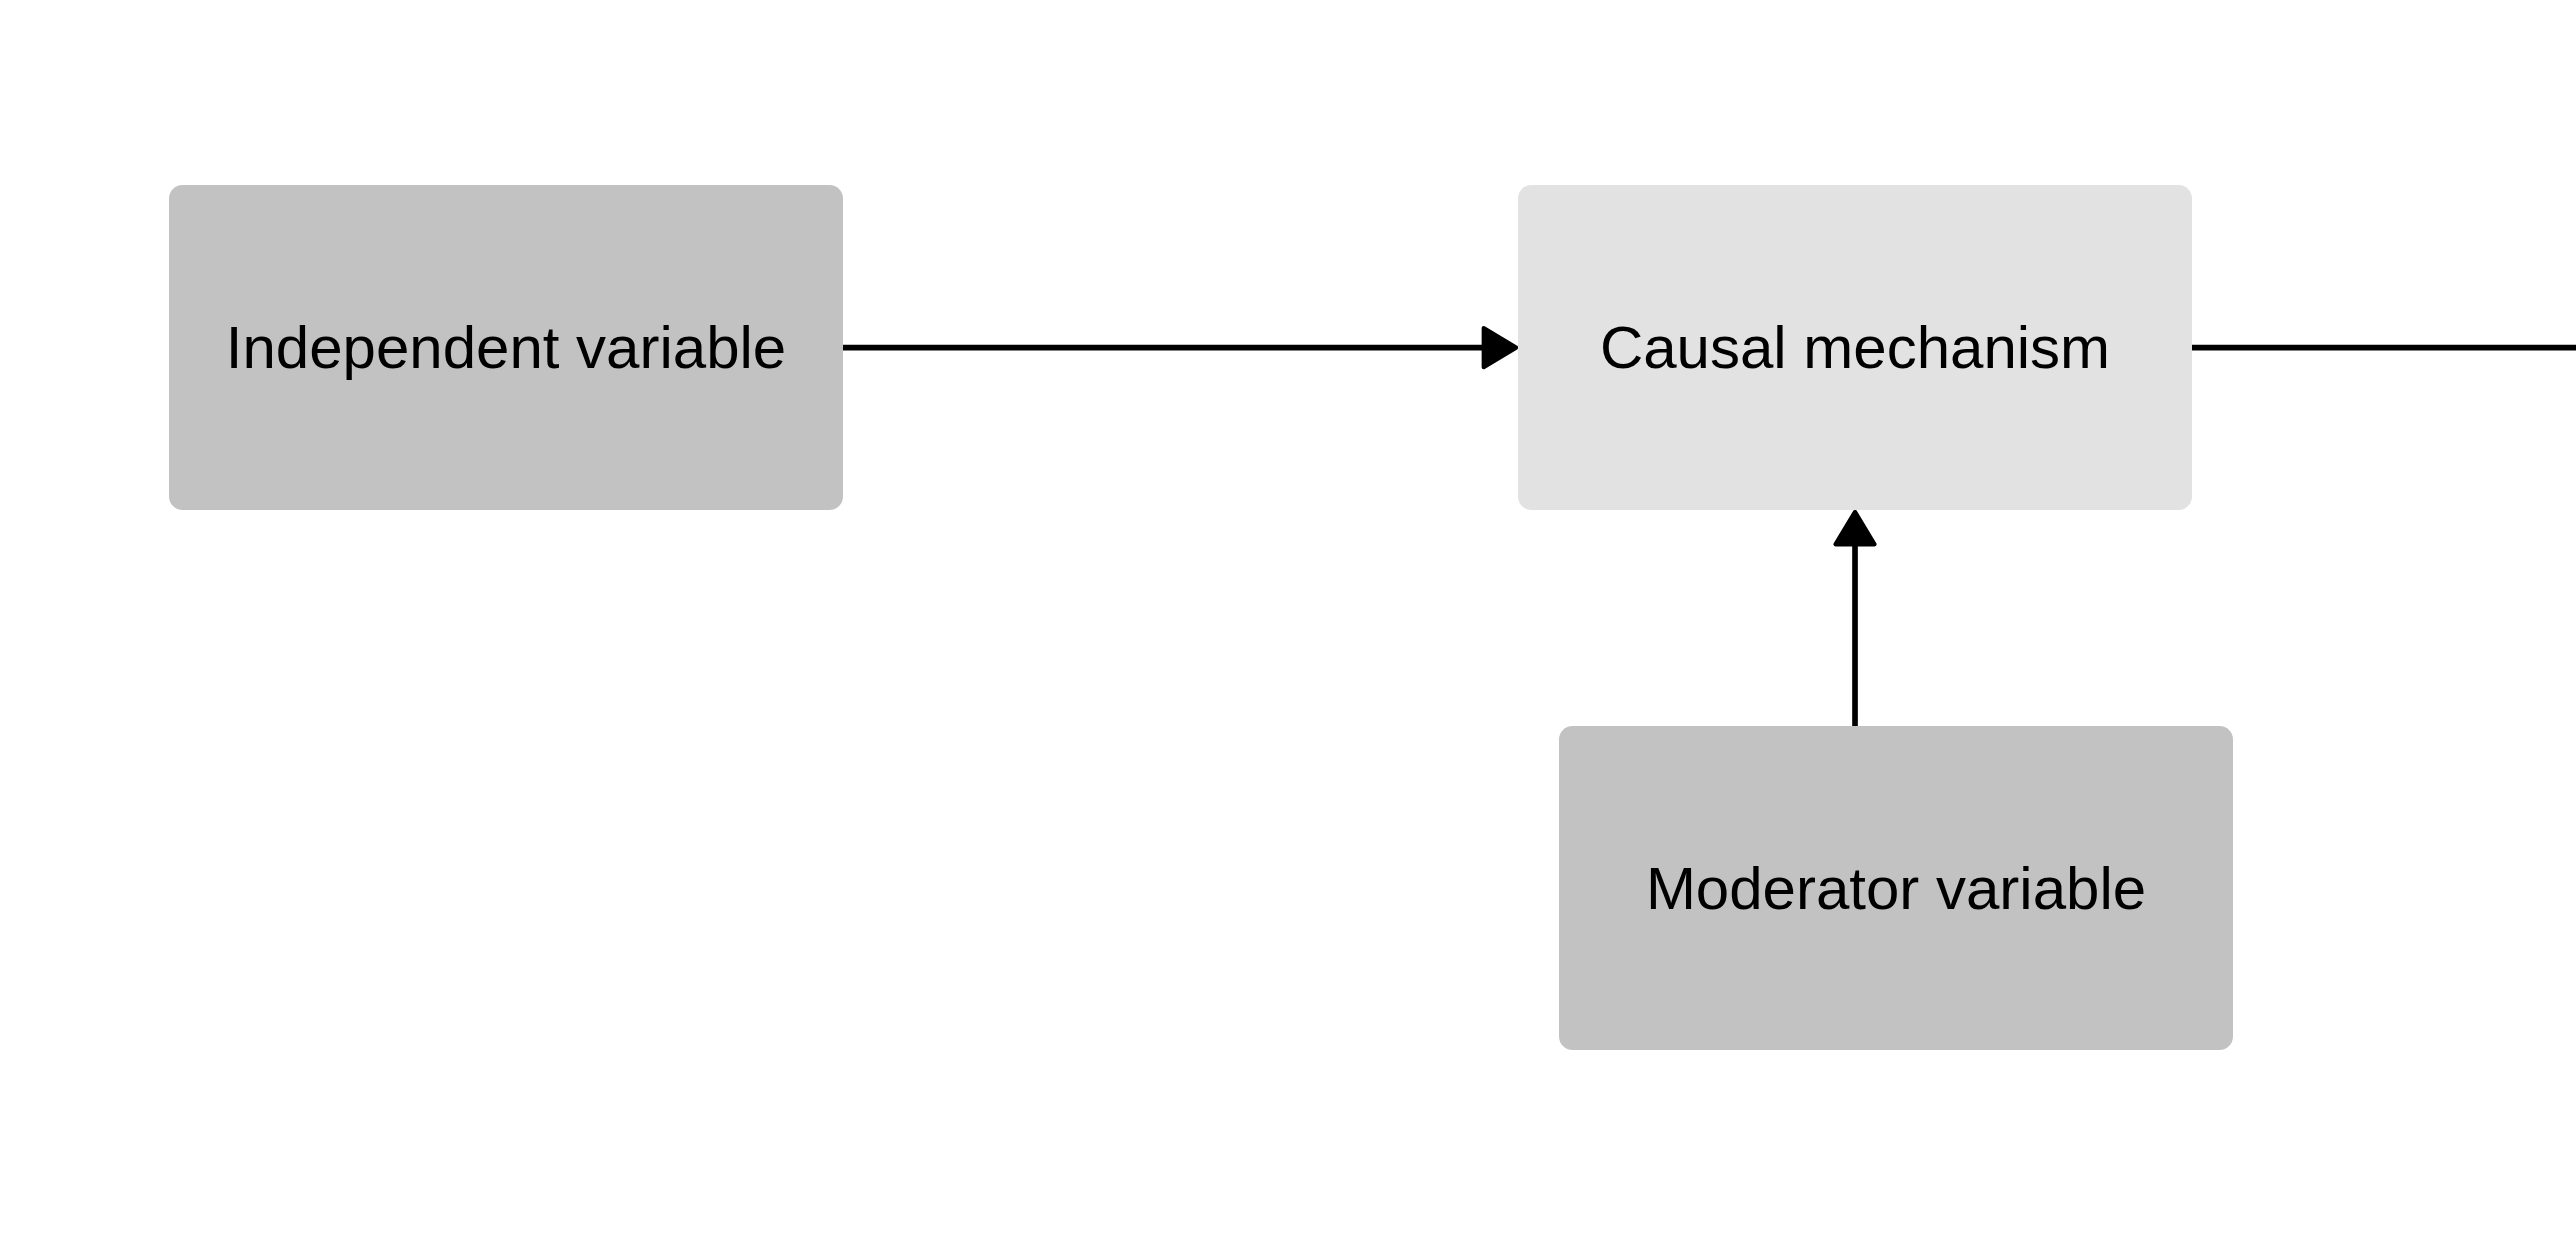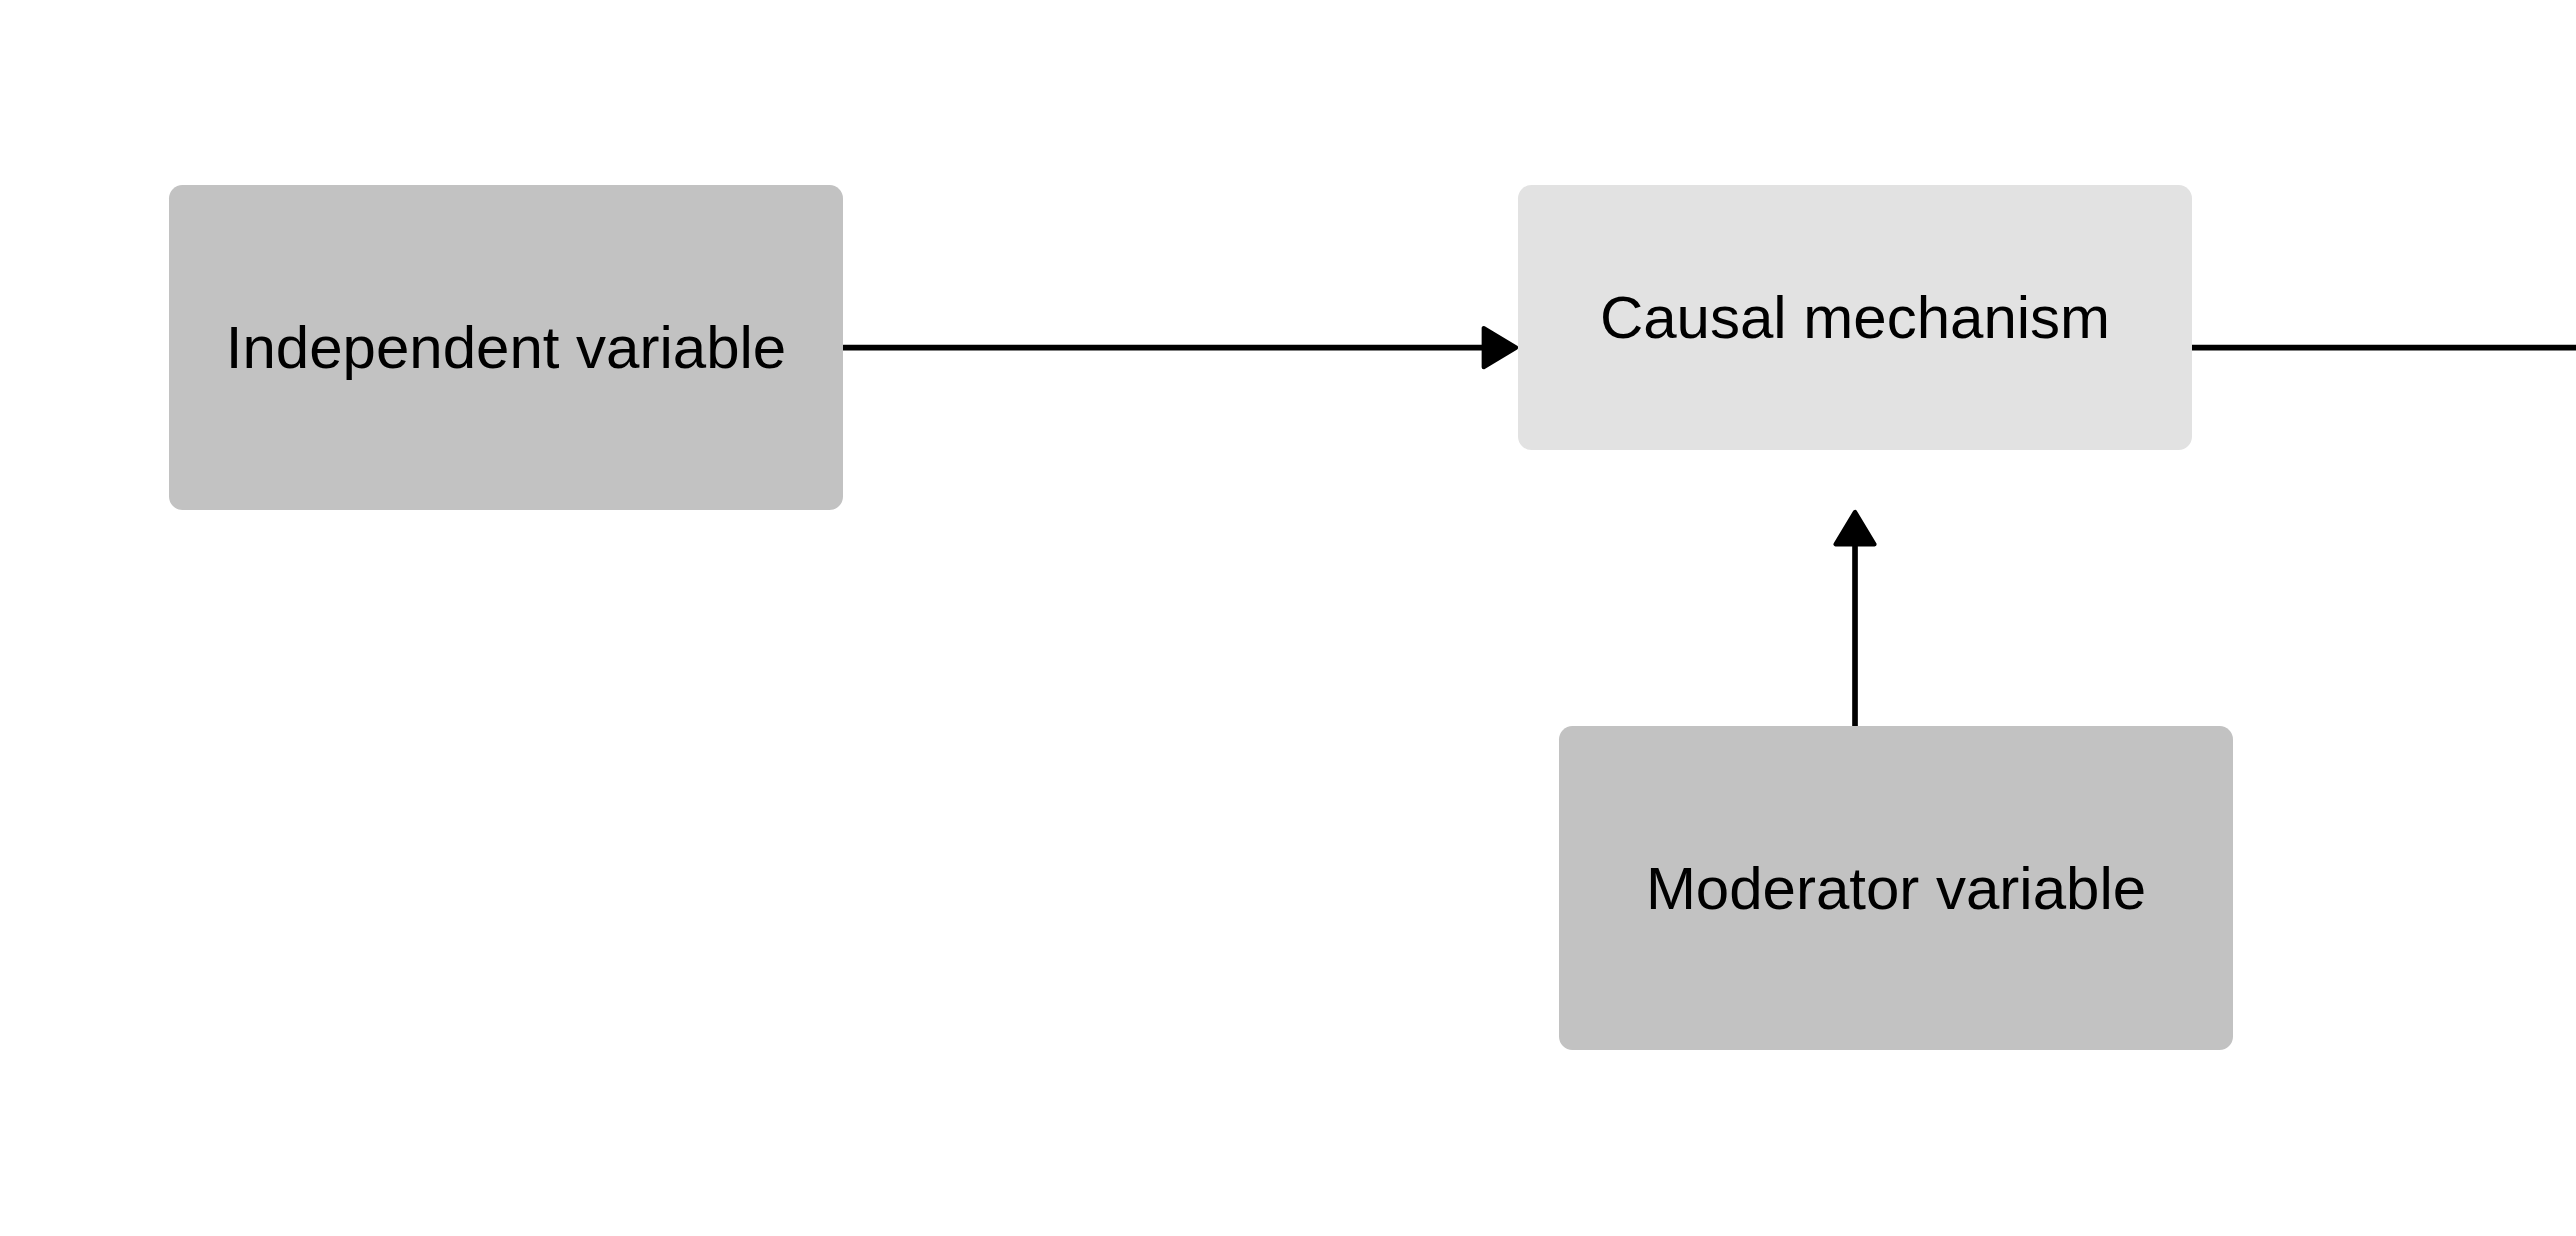--- a/index.html
+++ b/index.html
@@ -31,21 +31,21 @@
     border-radius: 13.4px;
     display: flex;
     align-items: center;
     justify-content: center;
     font-size: 60px;
     color: #000000;
     text-align: center;
     white-space: nowrap;
   }
   #node-independent { left: 169px;  top: 185px;  width: 674px; height: 325px; }
-  #node-causal      { left: 1518px; top: 185px;  width: 674px; height: 265px; }
+  #node-causal      { left: 1518px; top: 185px;  width: 674px; height: 325px; }
   #node-moderator   { left: 1559px; top: 726px; width: 674px; height: 324px; }
 </style>
 </head>
 <body>
 
 <div class="diagram">
 
   <svg id="arrows" viewBox="0 0 7200 2400" xmlns="http://www.w3.org/2000/svg">
 
     <g>

